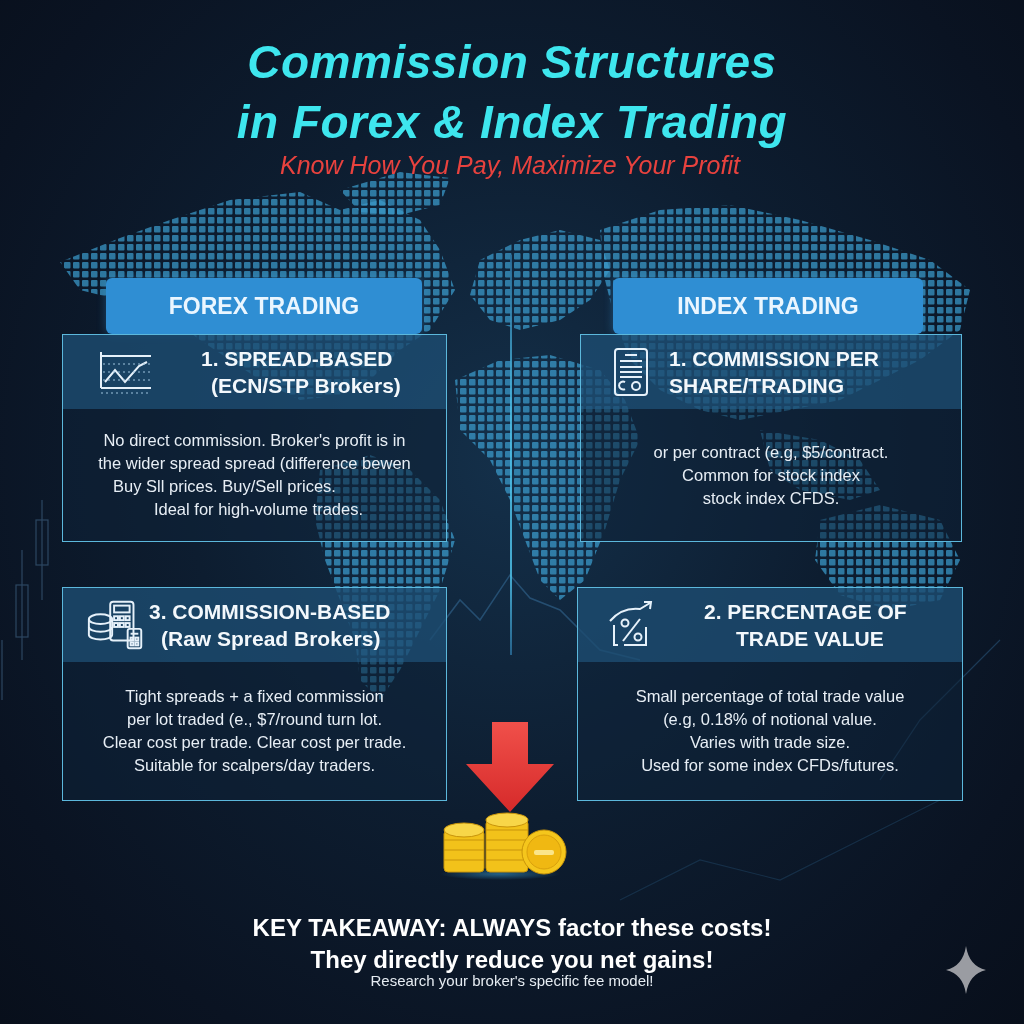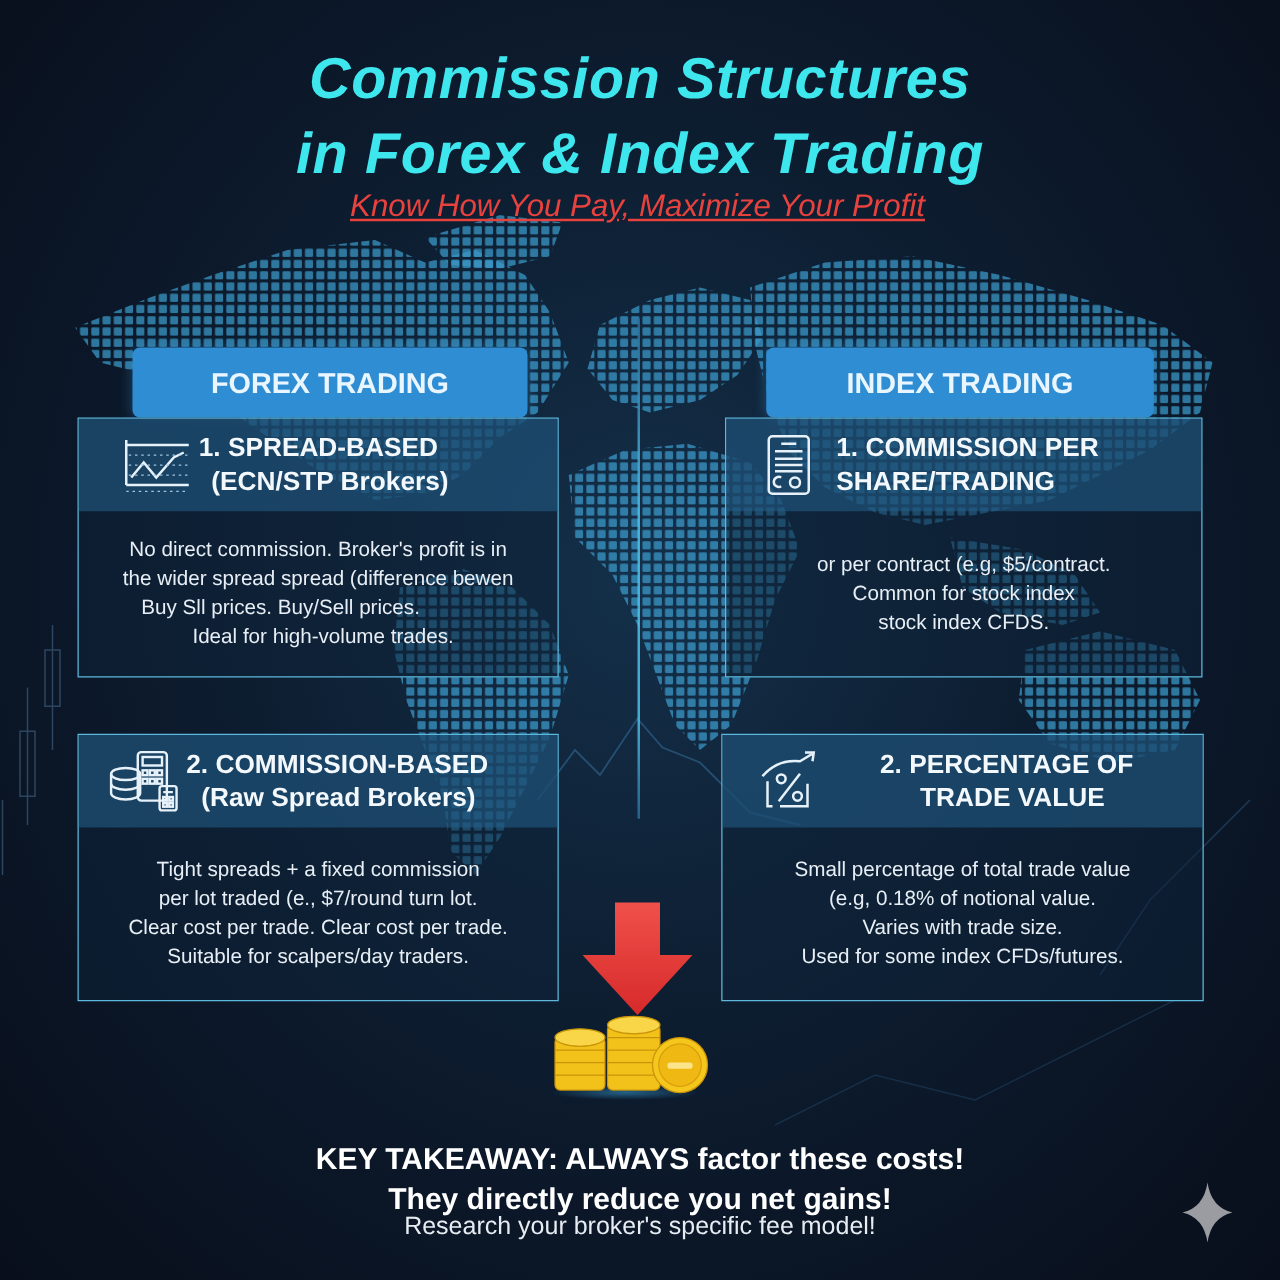--- a/index.html
+++ b/index.html
@@ -17,21 +17,21 @@
   .title {
     position: absolute; left: 0; width: 1024px; text-align: center;
     color: #3ee6ee; font-weight: bold; font-size: 46px; line-height: 52px;
     letter-spacing: 0.5px;
     font-style: italic;
   }
   .title.l1 { top: 36px; }
   .title.l2 { top: 96px; }
   .subtitle {
     position: absolute; left: 0; width: 1020px; top: 150px; text-align: center;
-    color: #e8423e; font-style: italic; font-size: 25px; line-height: 30px; text-decoration: underline;
+    color: #e8423e; font-style: italic; font-size: 25px; line-height: 30px;
   }
 
   .divider {
     position: absolute; left: 510px; top: 255px; width: 2px; height: 400px;
     background: linear-gradient(#2a6c98, #4ec0e8 40%, #4ec0e8 80%, #2a6c98);
     opacity: 0.85;
   }
 
   .col-header {
     position: absolute; top: 278px; height: 56px; border-radius: 6px;
@@ -71,21 +71,21 @@
   .coins { position: absolute; left: 440px; top: 808px; width: 130px; height: 72px; }
 
   .takeaway {
     position: absolute; left: 0; width: 1024px; text-align: center;
     font-weight: bold; font-size: 24px; line-height: 32px; color: #ffffff; margin-top: 16px;
   }
   .takeaway.l1 { top: 896px; }
   .takeaway.l2 { top: 928px; }
   .research {
     position: absolute; left: 0; width: 1024px; top: 968px; text-align: center;
-    font-size: 20px; line-height: 26px; color: #e6ecf2;
+    font-size: 15px; line-height: 26px; color: #e6ecf2;
   }
   .sparkle { position: absolute; left: 944px; top: 944px; width: 44px; height: 52px; }
 </style>
 </head>
 <body>
 
 <div class="bg-layer">
   <svg class="world-map" viewBox="0 0 1024 1024">
     <defs>
       <pattern id="dots" width="9" height="9" patternUnits="userSpaceOnUse">
@@ -128,21 +128,21 @@
 <div class="title l1">Commission Structures</div>
 <div class="title l2">in Forex &amp; Index Trading</div>
 <div class="subtitle">Know How You Pay, Maximize Your Profit</div>
 
 <div class="divider"></div>
 
 <div class="col-header forex">FOREX TRADING</div>
 <div class="col-header index">INDEX TRADING</div>
 
 <div class="card f1">
-  <div class="card-head" style="padding-left:30px;">
+  <div class="card-head" style="padding-left:30px;gap:42px;">
     <span class="icon">
       <svg width="56" height="48" viewBox="0 0 56 48">
         <g stroke="#e6f1fa" stroke-width="2" fill="none">
           <line x1="4" y1="4" x2="4" y2="40"></line>
           <line x1="4" y1="40" x2="54" y2="40"></line>
           <line x1="4" y1="8" x2="54" y2="8"></line>
           <polyline points="8,34 18,22 28,34 42,18 50,14"></polyline>
         </g>
         <g stroke="#9fc4de" stroke-width="1" stroke-dasharray="2 3">
           <line x1="6" y1="16" x2="54" y2="16"></line>
@@ -184,21 +184,21 @@
           <rect x="44" y="32" width="14" height="20" rx="2"></rect>
           <line x1="47" y1="37" x2="55" y2="37"></line>
           <rect x="47" y="41" width="3" height="3"></rect>
             <rect x="52" y="41" width="3" height="3"></rect>
           <rect x="47" y="46" width="3" height="3"></rect>
             <rect x="52" y="46" width="3" height="3"></rect>
         </g>
       </svg>
     </span>
     <div class="head-text" style="margin-left:0px;">
-      <div style="text-align:left;">2. COMMISSION-BASED</div>
+      <div style="text-align:left;">3. COMMISSION-BASED</div>
       <div style="text-align:left;padding-left:12px;">(Raw Spread Brokers)</div>
     </div>
   </div>
   <div class="card-body">
     <div>Tight spreads + a fixed commission</div>
     <div>per lot traded (e., $7/round turn lot.</div>
     <div>Clear cost per trade. Clear cost per trade.</div>
     <div>Suitable for scalpers/day traders.</div>
   </div>
 </div>

